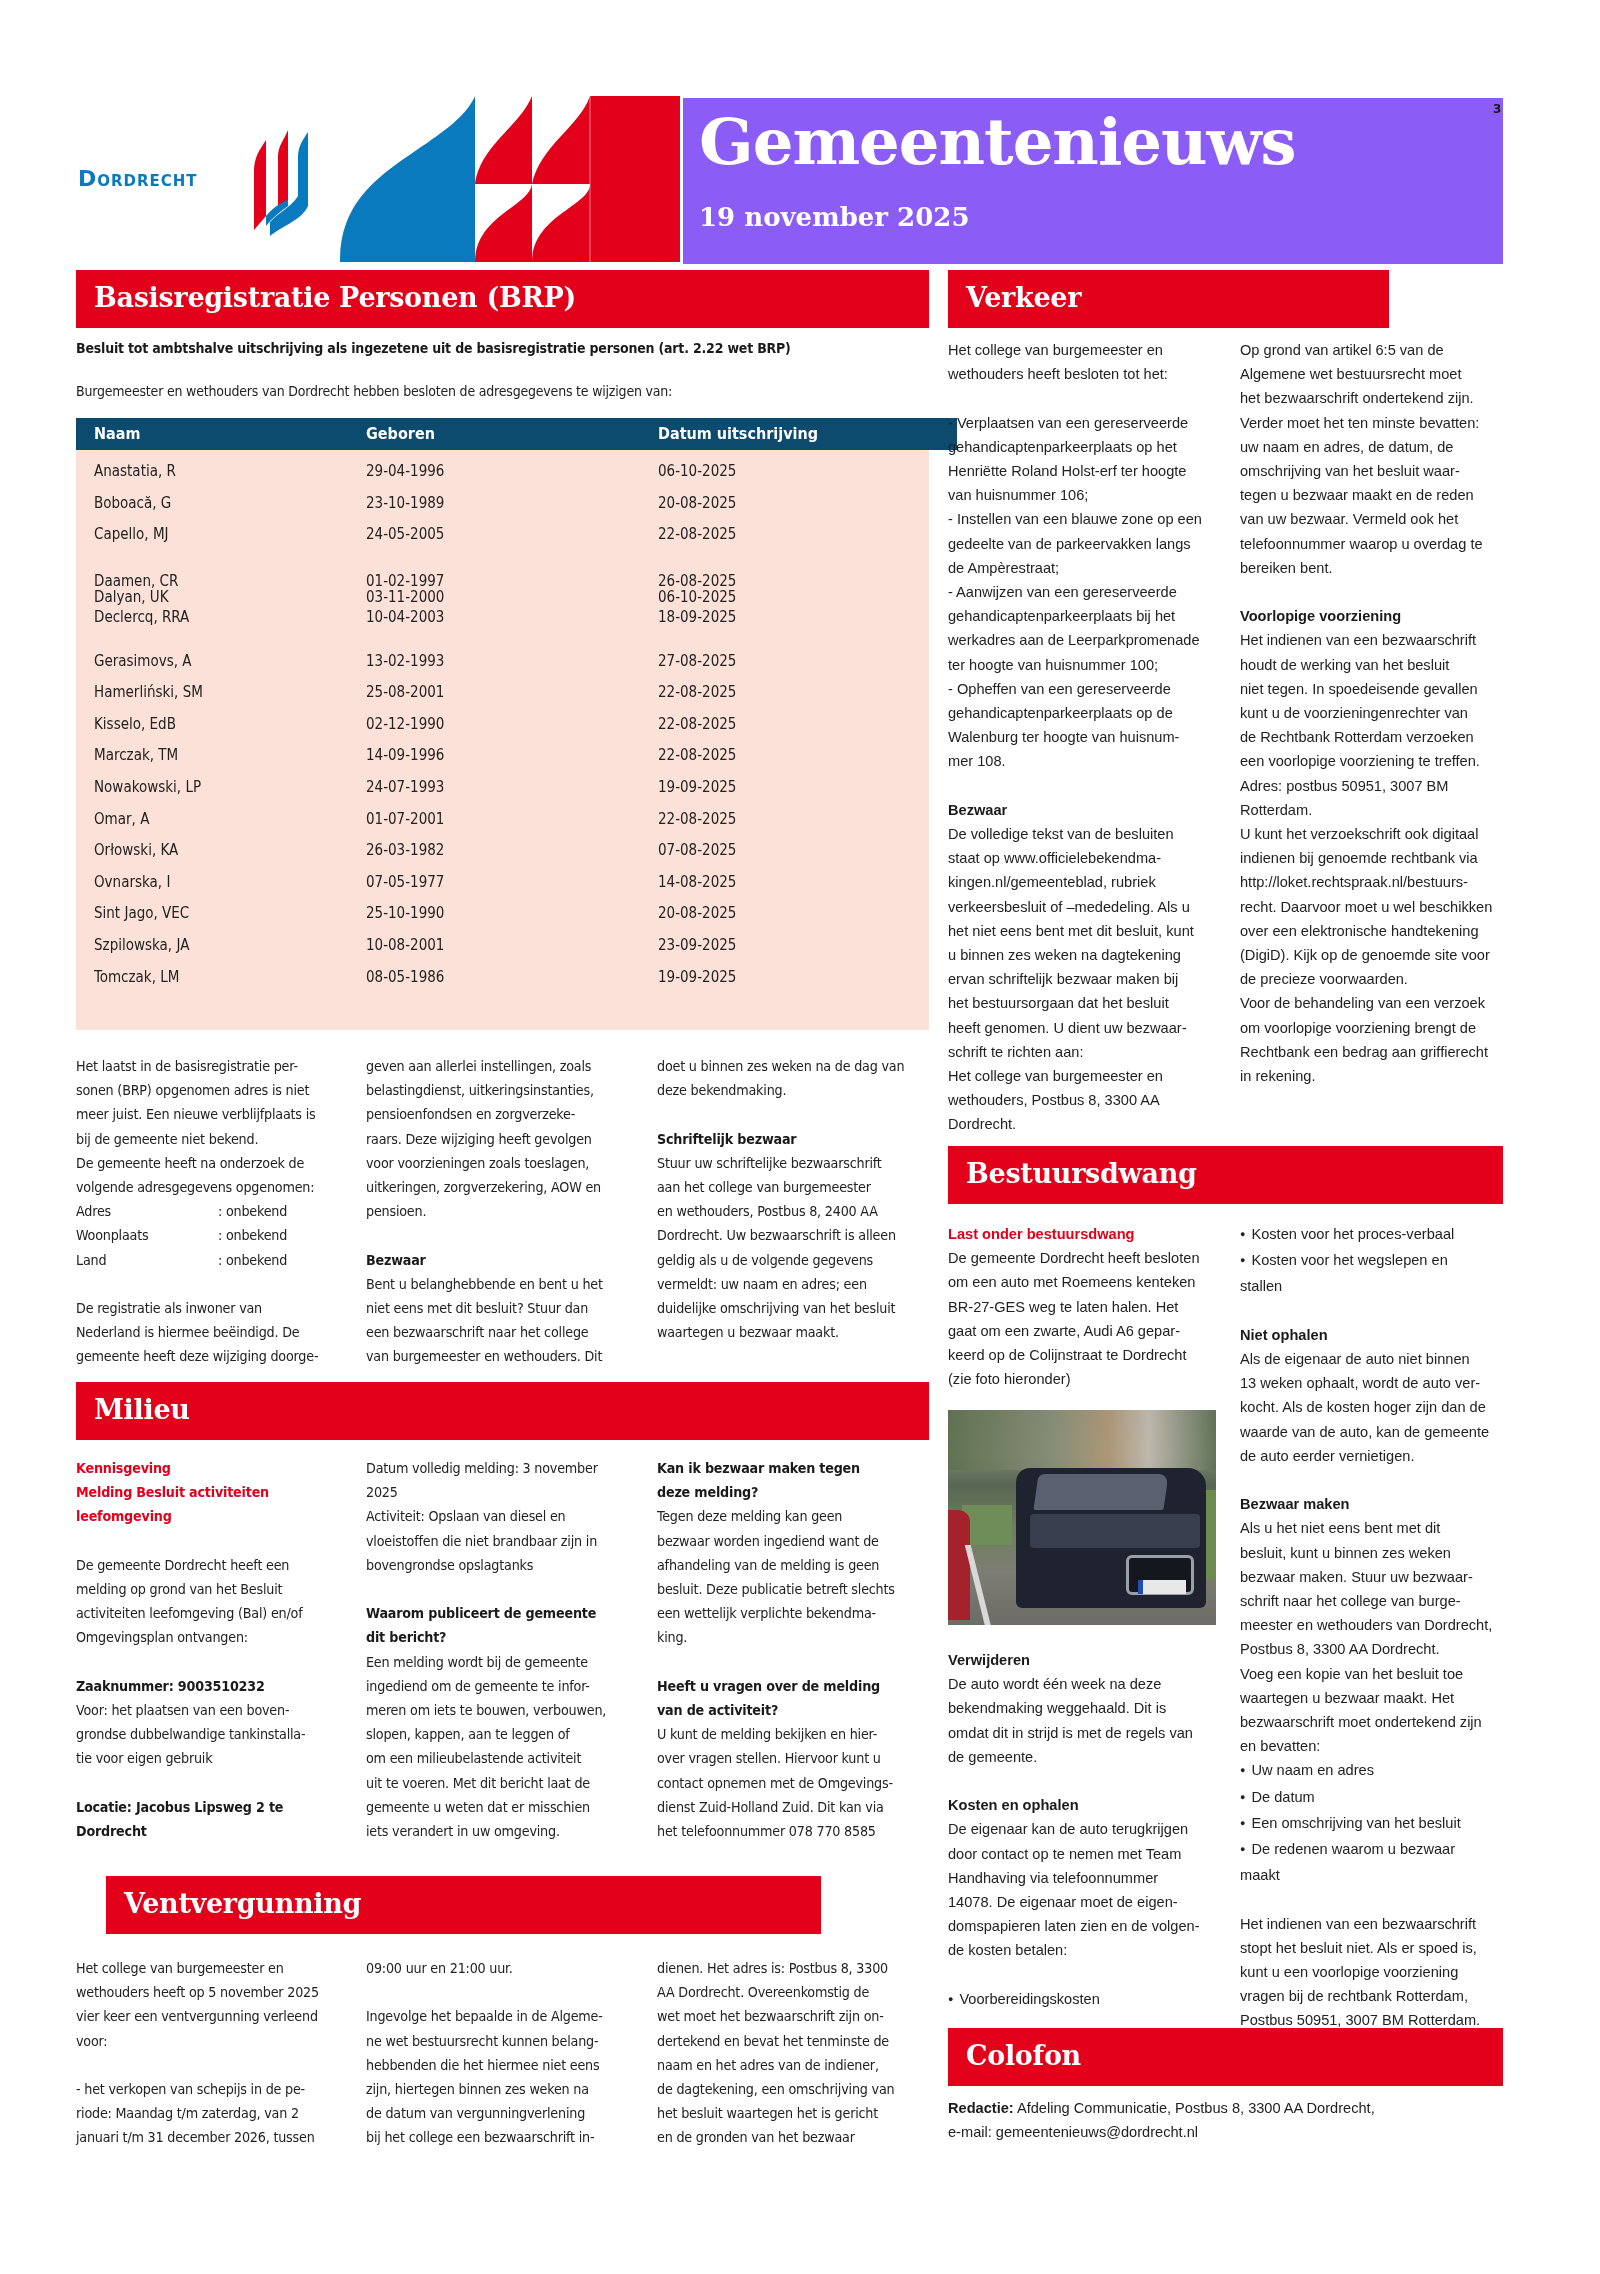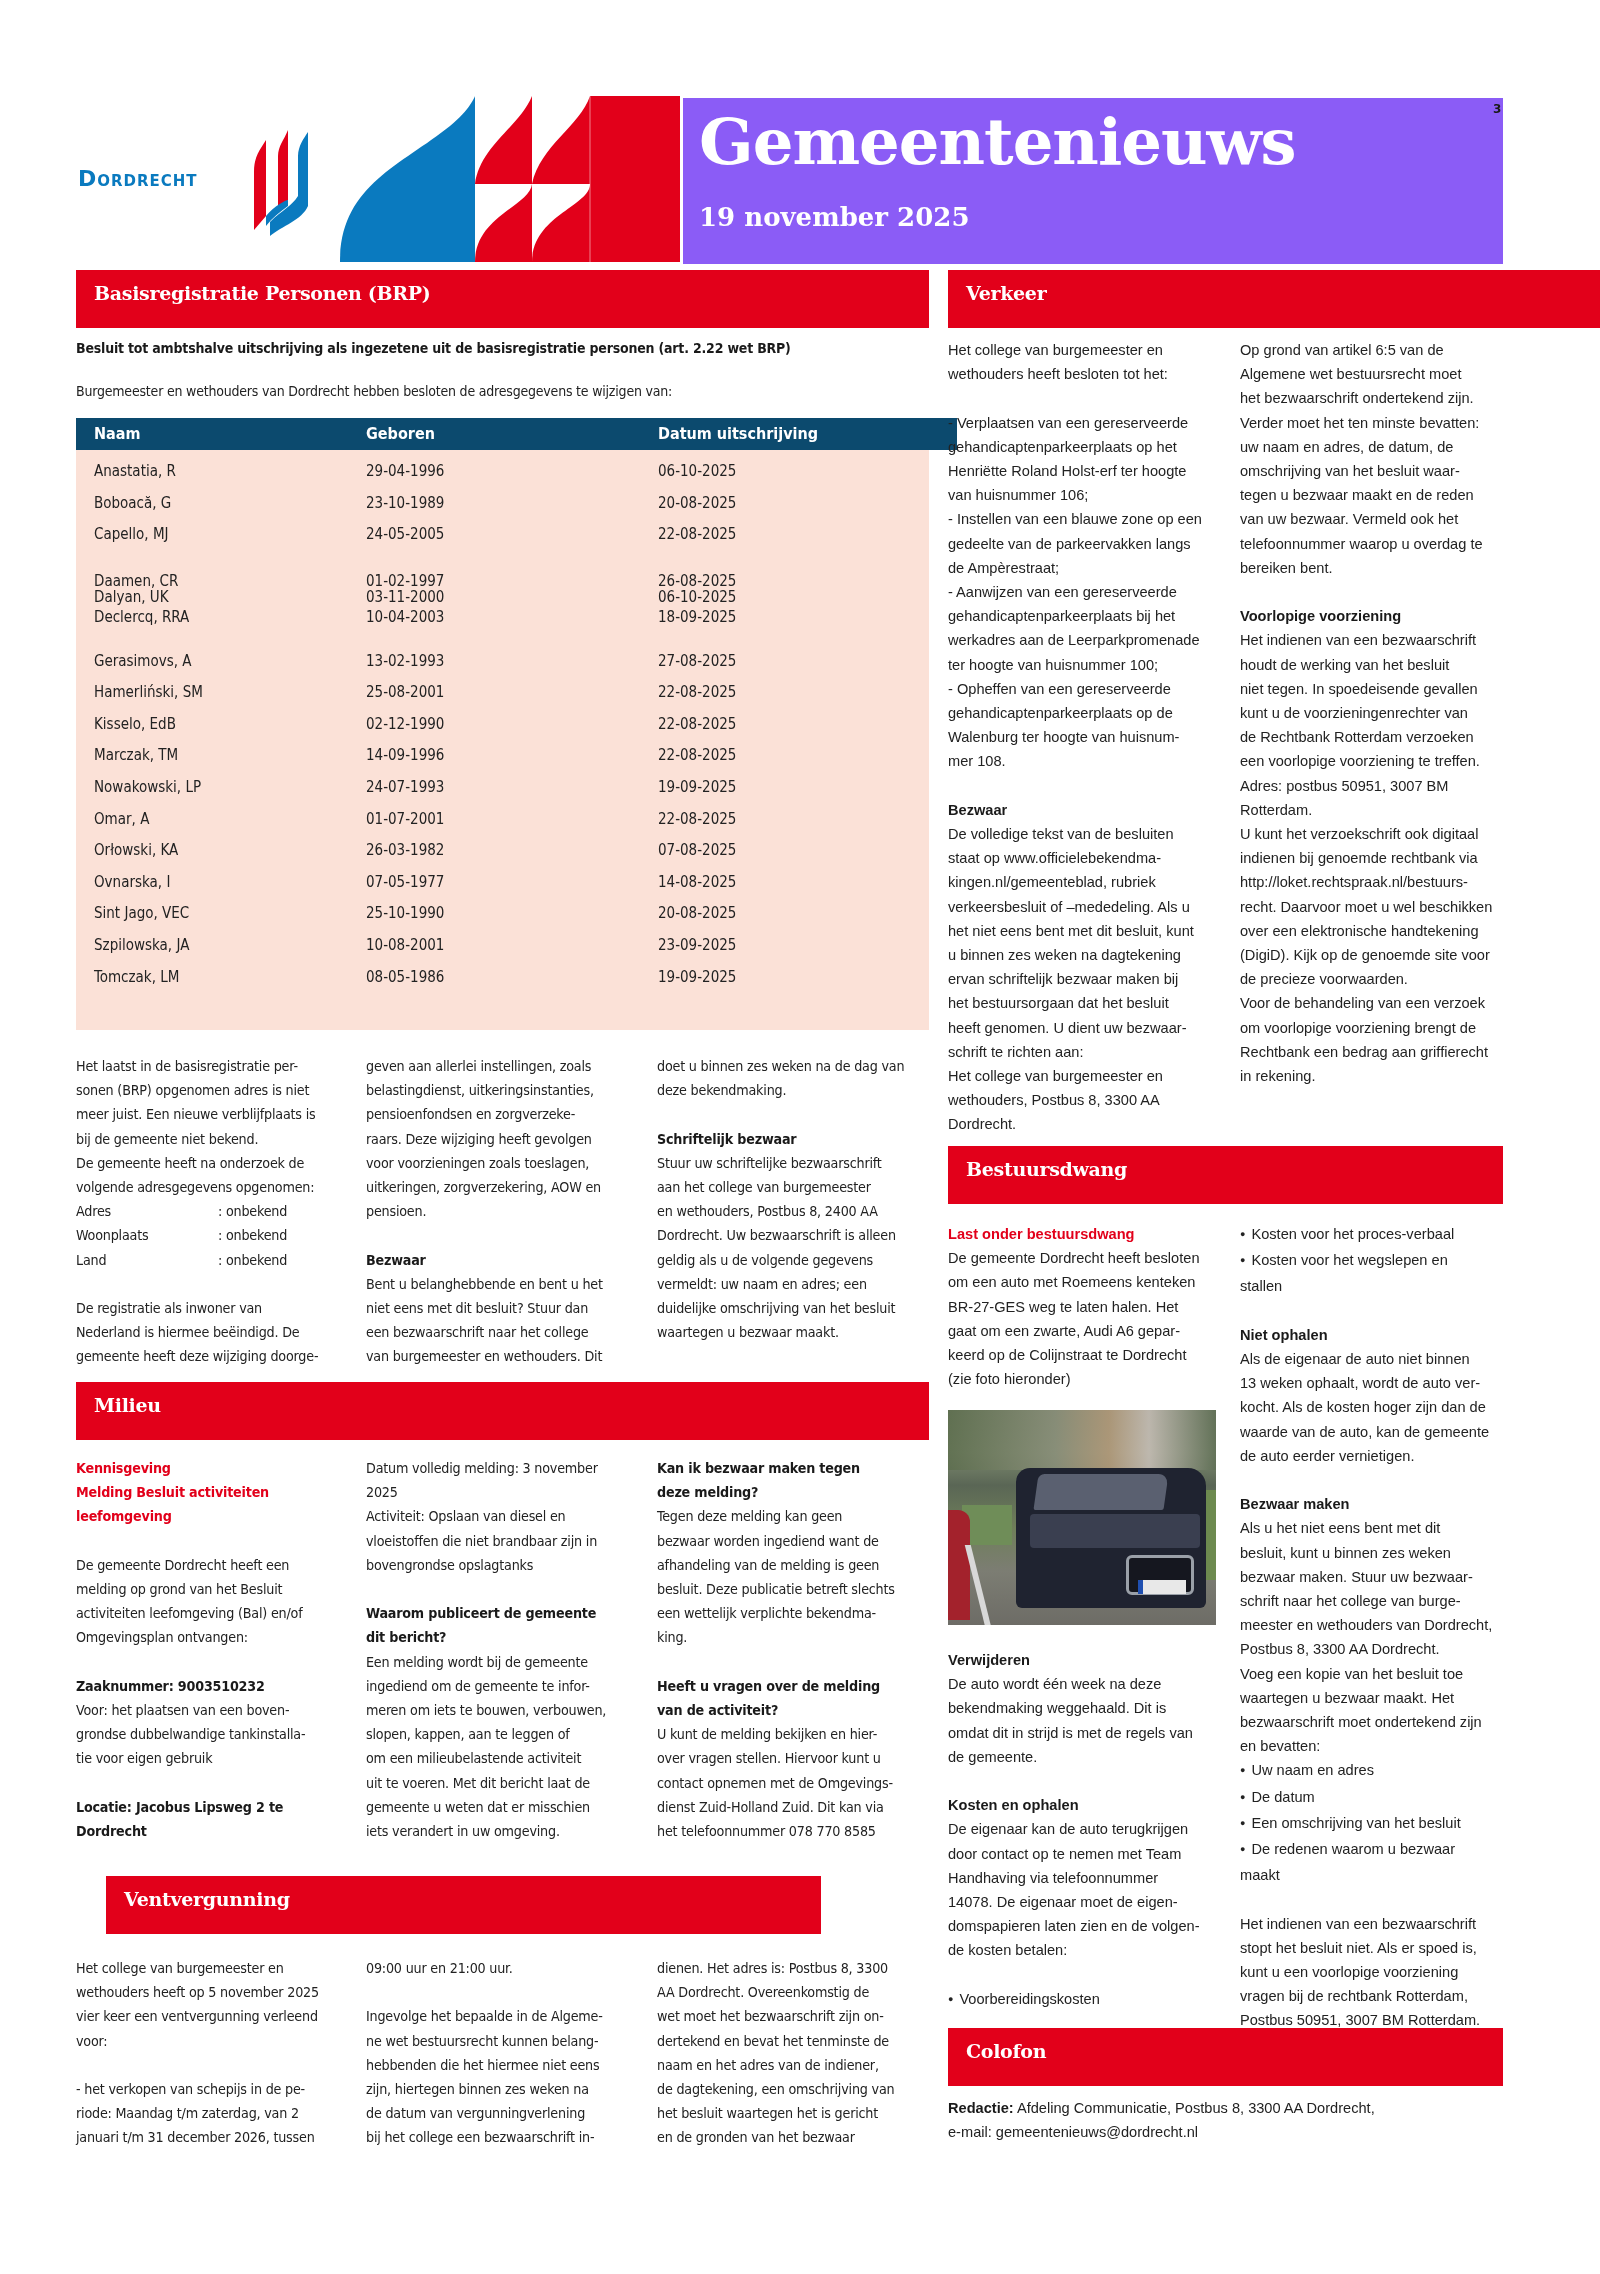--- a/index.html
+++ b/index.html
@@ -13,21 +13,21 @@
     #logo-text { position: absolute; left: 4px; top: 46px; font-family: "DejaVu Sans", sans-serif; font-weight: bold; color: #0a7abf; font-size: 22px; letter-spacing: 1px; font-variant: small-caps; }
     #logo-mark { position: absolute; left: 178px; top: 6px; width: 74px; height: 110px; }
     #sails { position: absolute; left: 340px; top: 96px; width: 340px; height: 166px; }
     #title-box { position: absolute; left: 683px; top: 98px; width: 820px; height: 166px; background: #8b5cf6; }
     #title { position: absolute; left: 16px; top: 6px; font-family: "DejaVu Serif", serif; font-weight: bold; font-size: 64px; color: #ffffff; letter-spacing: -1px; }
     #date { position: absolute; left: 16px; top: 104px; font-family: "DejaVu Serif", serif; font-weight: bold; font-size: 26px; color: #ffffff; }
     #page-num { position: absolute; left: 1493px; top: 102px; font-family: "DejaVu Sans", sans-serif; font-weight: bold; font-size: 12px; color: #1a1a1a; }
 
     
     .sec-head { position: absolute; background: #e2001a; height: 58px; }
-    .sec-head span { position: absolute; left: 18px; top: 12px; font-family: "DejaVu Serif", serif; font-weight: bold; color: #fff; font-size: 19px; letter-spacing: -0.3px; }
+    .sec-head span { position: absolute; left: 18px; top: 12px; font-family: "DejaVu Serif", serif; font-weight: bold; color: #fff; font-size: 27px; letter-spacing: -0.3px; }
 
     
     .txt { position: absolute; font-size: 14.6px; line-height: 24.2px; color: #222; font-family: "Liberation Sans", sans-serif; }
     .txt.cond { font-family: "DejaVu Sans Condensed", "Liberation Sans", sans-serif; font-size: 14.2px; letter-spacing: -0.2px; }
     .txt p { white-space: pre-line; }
     .txt b, .txt .b { font-weight: bold; color: #1a1a1a; }
     .gap { height: 24.2px; }
     .kv { display: flex; }
     .kv .k { width: 142px; }
 
@@ -236,21 +236,21 @@
   <p>Stuur uw schriftelijke bezwaarschrift
 aan het college van burgemeester
 en wethouders, Postbus 8, 2400 AA
 Dordrecht. Uw bezwaarschrift is alleen
 geldig als u de volgende gegevens
 vermeldt: uw naam en adres; een
 duidelijke omschrijving van het besluit
 waartegen u bezwaar maakt.</p>
 </div>
 
-<div class="sec-head" style="left:948px; top:270px; width:653px;">
+<div class="sec-head" style="left:948px; top:270px; width:441px;">
   <span>Verkeer</span>
 </div>
 <div class="txt" style="left:948px; top:338px; width:280px;">
   <p>Het college van burgemeester en
 wethouders heeft besloten tot het:</p>
   <div class="gap"></div>
   <p>- Verplaatsen van een gereserveerde
 gehandicaptenparkeerplaats op het
 Henriëtte Roland Holst-erf ter hoogte
 van huisnummer 106;

